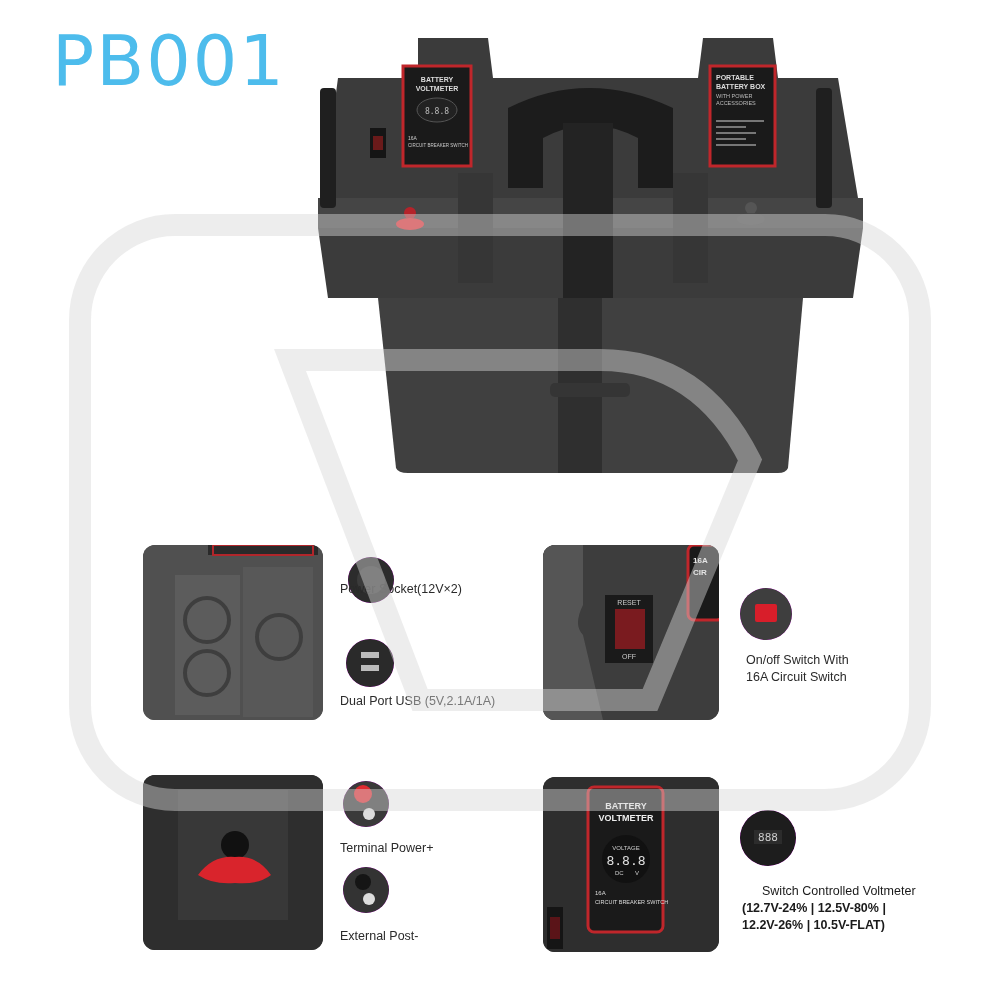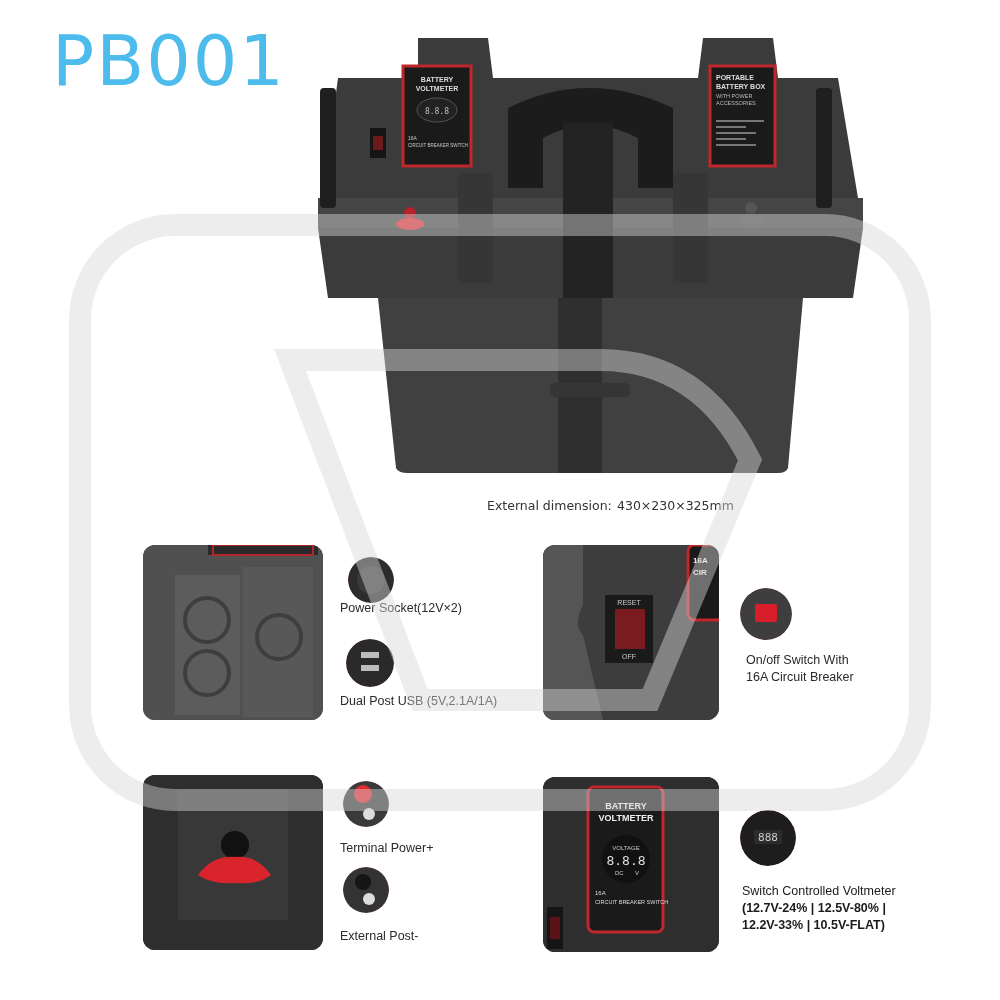--- a/index.html
+++ b/index.html
@@ -8,21 +8,21 @@
   .title{left:52px;top:26px;font-family:"DejaVu Sans",sans-serif;font-weight:normal;font-size:70px;color:#4dbcec;letter-spacing:2px;line-height:1;}
   .watermark{left:0;top:0;width:1000px;height:1000px;pointer-events:none;z-index:5;}
   
   .product{left:318px;top:28px;width:545px;height:445px;}
   .dims{left:487px;top:497px;font-family:"DejaVu Sans",sans-serif;font-size:12.5px;color:#333;line-height:17px;}
   .dims .row{display:flex;}
   .dims .lbl{width:130px;}
   .photo{border-radius:12px;overflow:hidden;background:#3a3a3a;}
   .cap{font-size:12.5px;color:#2a2a2a;line-height:17px;}
   .cap.bold{font-weight:bold;color:#1a1a1a;}
-  .thumb{border-radius:50%;background:#f9a8d4;overflow:hidden;text-decoration:underline;}
+  .thumb{border-radius:50%;background:#a21caf;overflow:hidden;text-decoration:underline;}
 </style>
 </head>
 <body>
 
 <div class="abs title">PB001</div>
 
 <div class="abs product">
   <svg width="545" height="445" viewBox="0 0 545 445">
 
     <path d="M60 270 L485 270 L470 440 Q468 445 460 445 L90 445 Q80 445 78 440 Z" fill="#404040"></path>
@@ -70,53 +70,49 @@
       <circle cx="433" cy="180" r="6" fill="#555"></circle>
       <ellipse cx="433" cy="191" rx="14" ry="6" fill="#4a4a4a"></ellipse>
     </g>
 
     <rect x="140" y="145" width="35" height="110" fill="#363636"></rect>
     <rect x="355" y="145" width="35" height="110" fill="#363636"></rect>
   </svg>
 </div>
 
 <div class="abs dims">
-  <div class="row">
-      <span class="lbl">External dimension:</span>
-      <span>430×230×325mm</span>
-    </div>
 </div>
 
 <div class="abs photo" style="left:143px;top:545px;width:180px;height:175px;background:#4a4a4a;">
   <svg width="180" height="175">
     <rect x="0" y="0" width="180" height="175" fill="#505050"></rect>
     <rect x="65" y="0" width="110" height="10" fill="#2a2a2a"></rect>
     <rect x="70" y="0" width="100" height="10" fill="none" stroke="#b1262b" stroke-width="2"></rect>
     <rect x="32" y="30" width="65" height="140" fill="#5c5c5c"></rect>
     <rect x="100" y="22" width="70" height="150" fill="#585858"></rect>
     <circle cx="64" cy="75" r="22" fill="none" stroke="#3e3e3e" stroke-width="4"></circle>
     <circle cx="64" cy="128" r="22" fill="none" stroke="#3e3e3e" stroke-width="4"></circle>
     <circle cx="136" cy="92" r="22" fill="none" stroke="#3e3e3e" stroke-width="4"></circle>
   </svg>
 </div>
 <div class="abs thumb" style="left:348px;top:557px;width:46px;height:46px;">
   <svg width="46" height="46">
       <circle cx="23" cy="23" r="23" fill="#2c2c2c"></circle>
       <circle cx="23" cy="23" r="14" fill="#3b3b3b"></circle>
     </svg>
 </div>
-<div class="abs cap" style="left:340px;top:600px;">Power Socket(12V×2)</div>
+<div class="abs cap" style="left:340px;top:581px;">Power Socket(12V×2)</div>
 <div class="abs thumb" style="left:346px;top:639px;width:48px;height:48px;">
   <svg width="48" height="48">
       <circle cx="24" cy="24" r="24" fill="#2a2a2a"></circle>
       <rect x="15" y="13" width="18" height="6" fill="#bbb"></rect>
       <rect x="15" y="26" width="18" height="6" fill="#bbb"></rect>
     </svg>
 </div>
-<div class="abs cap" style="left:340px;top:693px;">Dual Post USB (5V,2.1A/1A)</div>
+<div class="abs cap" style="left:340px;top:693px;">Dual Port USB (5V,2.1A/1A)</div>
 
 <div class="abs photo" style="left:543px;top:545px;width:176px;height:175px;background:#3c3c3c;">
   <svg width="176" height="175">
     <rect width="176" height="175" fill="#3d3d3d"></rect>
     <path d="M0 0 L40 0 L40 60 Q30 80 40 90 L60 175 L0 175 Z" fill="#555"></path>
     <rect x="145" y="0" width="35" height="75" rx="6" fill="#1a1a1a" stroke="#c0262b" stroke-width="3"></rect>
     <text x="150" y="18" font-size="8" fill="#eee" font-weight="bold" font-family="Liberation Sans, sans-serif">16A</text>
     <text x="150" y="30" font-size="8" fill="#eee" font-weight="bold" font-family="Liberation Sans, sans-serif">CIR</text>
     <rect x="62" y="50" width="48" height="68" fill="#1a1a1a"></rect>
     <rect x="72" y="64" width="30" height="40" fill="#7a1b1f"></rect>
@@ -125,21 +121,21 @@
   </svg>
 </div>
 <div class="abs thumb" style="left:740px;top:588px;width:52px;height:52px;">
   <svg width="52" height="52">
       <circle cx="26" cy="26" r="26" fill="#3e3e3e"></circle>
       <rect x="15" y="16" width="22" height="18" rx="2" fill="#d81e2a"></rect>
     </svg>
 </div>
 <div class="abs cap" style="left:738px;top:652px;margin-left:8px;">
   <div>On/off Switch With</div>
-  <div>16A Circuit Breaker</div>
+  <div>16A Circuit Switch</div>
 </div>
 
 <div class="abs photo" style="left:143px;top:775px;width:180px;height:175px;background:#2f2f2f;">
   <svg width="180" height="175">
     <rect width="180" height="175" fill="#2e2e2e"></rect>
     <rect x="35" y="15" width="110" height="130" fill="#383838"></rect>
     <circle cx="92" cy="70" r="14" fill="#111"></circle>
     <path d="M55 100 Q70 80 92 82 Q114 80 128 100 Q115 110 92 108 Q70 110 55 100 Z" fill="#d9242c"></path>
   </svg>
 </div>
@@ -178,23 +174,23 @@
   </svg>
 </div>
 <div class="abs thumb" style="left:740px;top:810px;width:56px;height:56px;">
   <svg width="56" height="56">
       <circle cx="28" cy="28" r="28" fill="#1d1d1d"></circle>
       <rect x="14" y="20" width="28" height="14" fill="#2c2c2c"></rect>
       <text x="28" y="31" text-anchor="middle" font-size="11" fill="#ccc" font-family="DejaVu Sans Mono, monospace">888</text>
     </svg>
 </div>
 <div class="abs cap bold" style="left:742px;top:883px;">
-  <div style="font-weight:normal;">Switch Controlled Voltmeter</div>
+  <div style="font-weight:normal;margin-left:20px;">Switch Controlled Voltmeter</div>
   <div>(12.7V-24% | 12.5V-80% |</div>
-  <div>12.2V-33% | 10.5V-FLAT)</div>
+  <div>12.2V-26% | 10.5V-FLAT)</div>
 </div>
 
 <svg class="abs watermark" viewBox="0 0 1000 1000">
   <g fill="none" stroke="rgba(215,215,215,0.45)" stroke-width="22">
     <rect x="80" y="225" width="840" height="575" rx="95"></rect>
     <path d="M290 360 L420 700 L650 700 L750 460 Q700 360 600 360 Z"></path>
   </g>
 </svg>
 
 </body></html>

